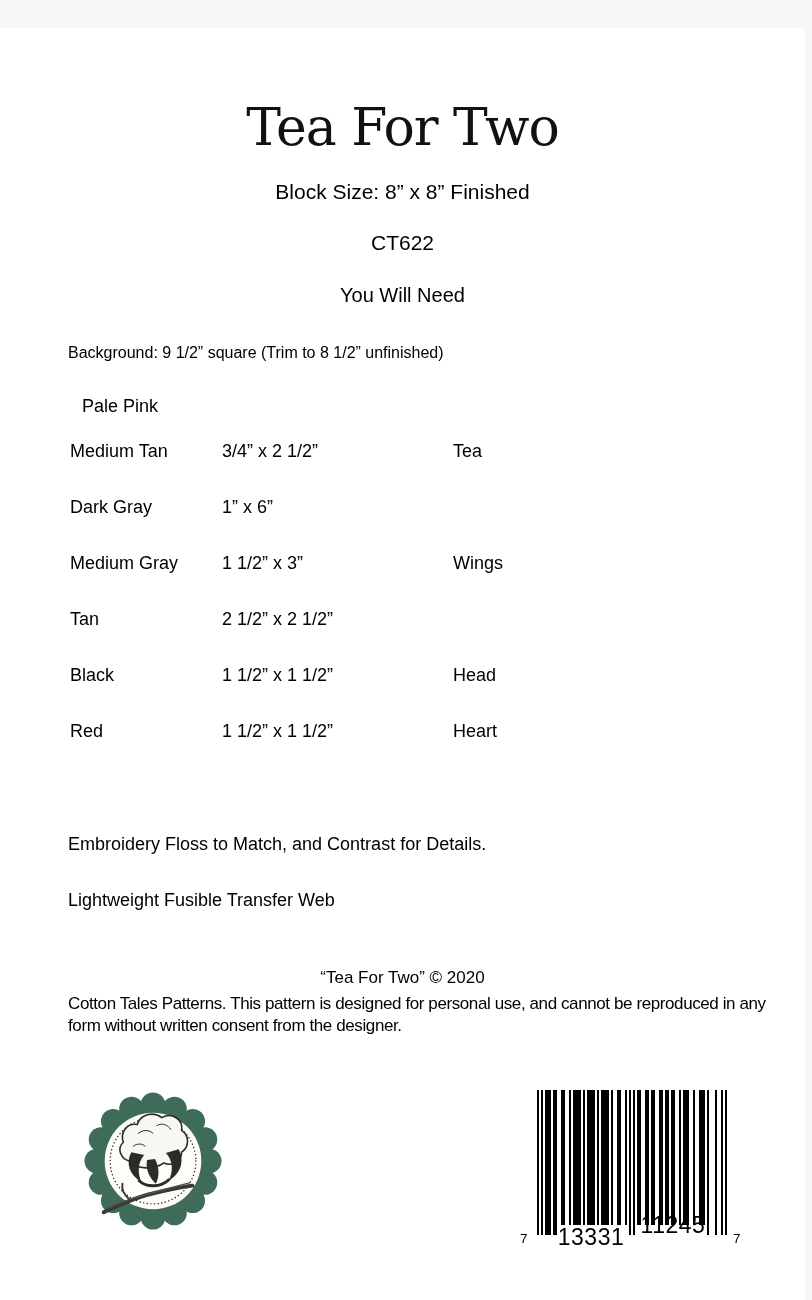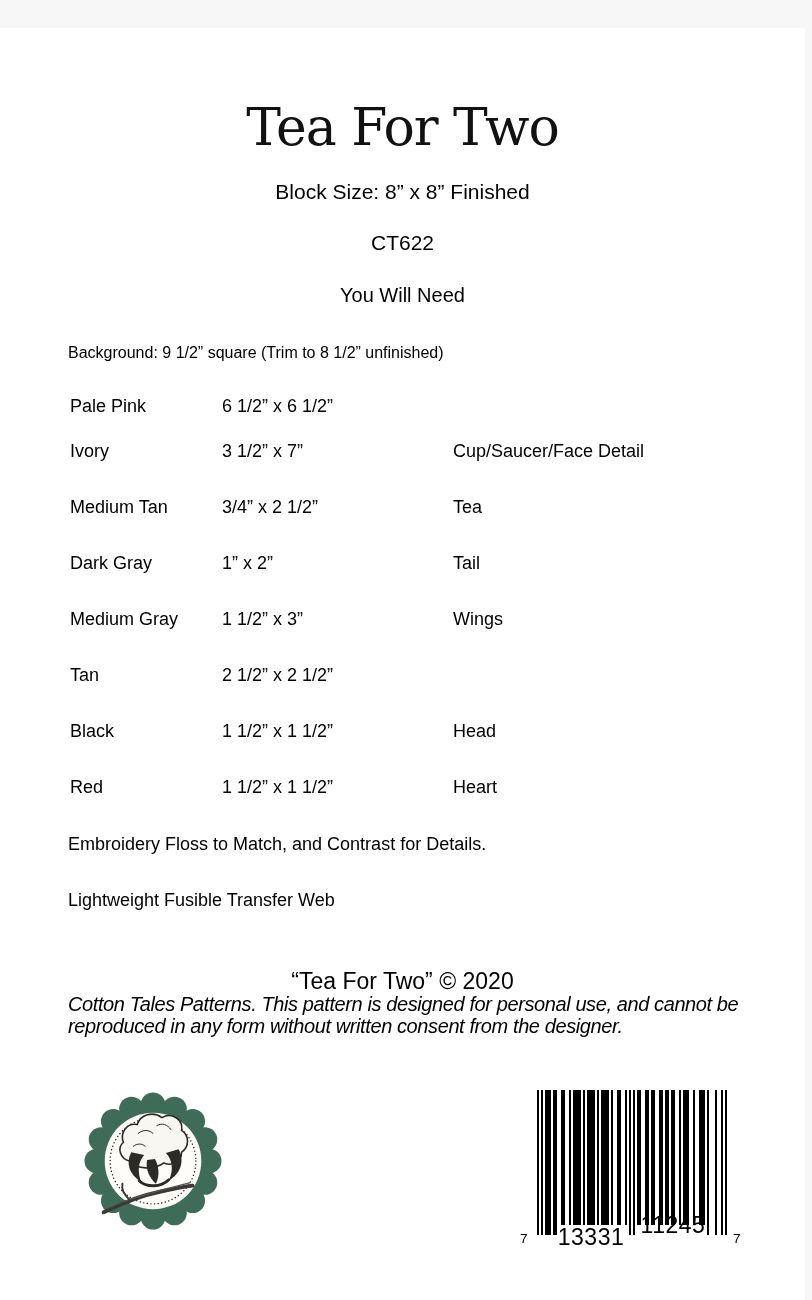--- a/index.html
+++ b/index.html
@@ -18,33 +18,33 @@
     font-size:52px;letter-spacing:-1px;line-height:1.05;color:#111;
   }
   .subtitle{top:180px;font-size:21px;}
   .sku{top:231px;font-size:21px;}
   .section-head{top:284px;font-size:20px;}
 
   .background-line{position:absolute;left:68px;top:341px;font-size:16px;line-height:23px;}
 
   .materials{position:absolute;left:70px;top:395px;width:700px;}
   .mat-row{display:flex;line-height:23px;font-size:18px;margin-bottom:33px;}
-  .mat-row:first-child{margin-bottom:22px;}
+  .mat-row:first-child{margin-bottom:22px;margin-left:12px;}
   .col-fabric{width:152px;}
   .col-size{width:231px;}
   .col-use{flex:1;}
 
   .note{position:absolute;left:68px;font-size:18px;line-height:23px;}
   .note-1{top:833px;}
   .note-2{top:889px;}
 
-  .copyright{top:968px;font-size:23px;}
+  .copyright{top:968px;font-size:17px;}
   .legal{
     position:absolute;left:68px;top:993px;width:712px;
-    font-size:20px;line-height:22px;letter-spacing:-0.4px;font-style:italic;
+    font-size:17px;line-height:22px;letter-spacing:-0.4px;
   }
 
   .logo{position:absolute;left:84px;top:1091px;width:138px;height:140px;}
 
   .barcode{position:absolute;left:537px;top:1090px;width:190px;height:165px;}
   .barcode-bars{display:flex;position:absolute;left:0;top:0;}
   .bc-num{position:absolute;font-size:23px;line-height:1;letter-spacing:0.5px;text-align:center;}
   .bc-g1{left:18px;width:72px;top:136px;}
   .bc-g2{left:100px;width:72px;top:124px;}
   .bc-side{position:absolute;font-size:13.5px;line-height:1;top:142px;}
@@ -60,37 +60,30 @@
 <div class="centered title">Tea For Two</div>
 <div class="centered subtitle">Block Size: 8” x 8” Finished</div>
 <div class="centered sku">CT622</div>
 <div class="centered section-head">You Will Need</div>
 
 <div class="background-line">Background: 9 1/2” square (Trim to 8 1/2” unfinished)</div>
 
 <div class="materials">
   <div class="mat-row">
     <div class="col-fabric">Pale Pink</div>
-    <div class="col-size">6 1/2” x 6 1/2”</div>
     <div class="col-use"></div>
-  </div>
-  <div class="mat-row">
-    <div class="col-fabric">Ivory</div>
-    <div class="col-size">3 1/2” x 7”</div>
-    <div class="col-use">Cup/Saucer/Face Detail</div>
   </div>
   <div class="mat-row">
     <div class="col-fabric">Medium Tan</div>
     <div class="col-size">3/4” x 2 1/2”</div>
     <div class="col-use">Tea</div>
   </div>
   <div class="mat-row">
     <div class="col-fabric">Dark Gray</div>
-    <div class="col-size">1” x 2”</div>
-    <div class="col-use">Tail</div>
+    <div class="col-size">1” x 6”</div>
   </div>
   <div class="mat-row">
     <div class="col-fabric">Medium Gray</div>
     <div class="col-size">1 1/2” x 3”</div>
     <div class="col-use">Wings</div>
   </div>
   <div class="mat-row">
     <div class="col-fabric">Tan</div>
     <div class="col-size">2 1/2” x 2 1/2”</div>
   </div>

